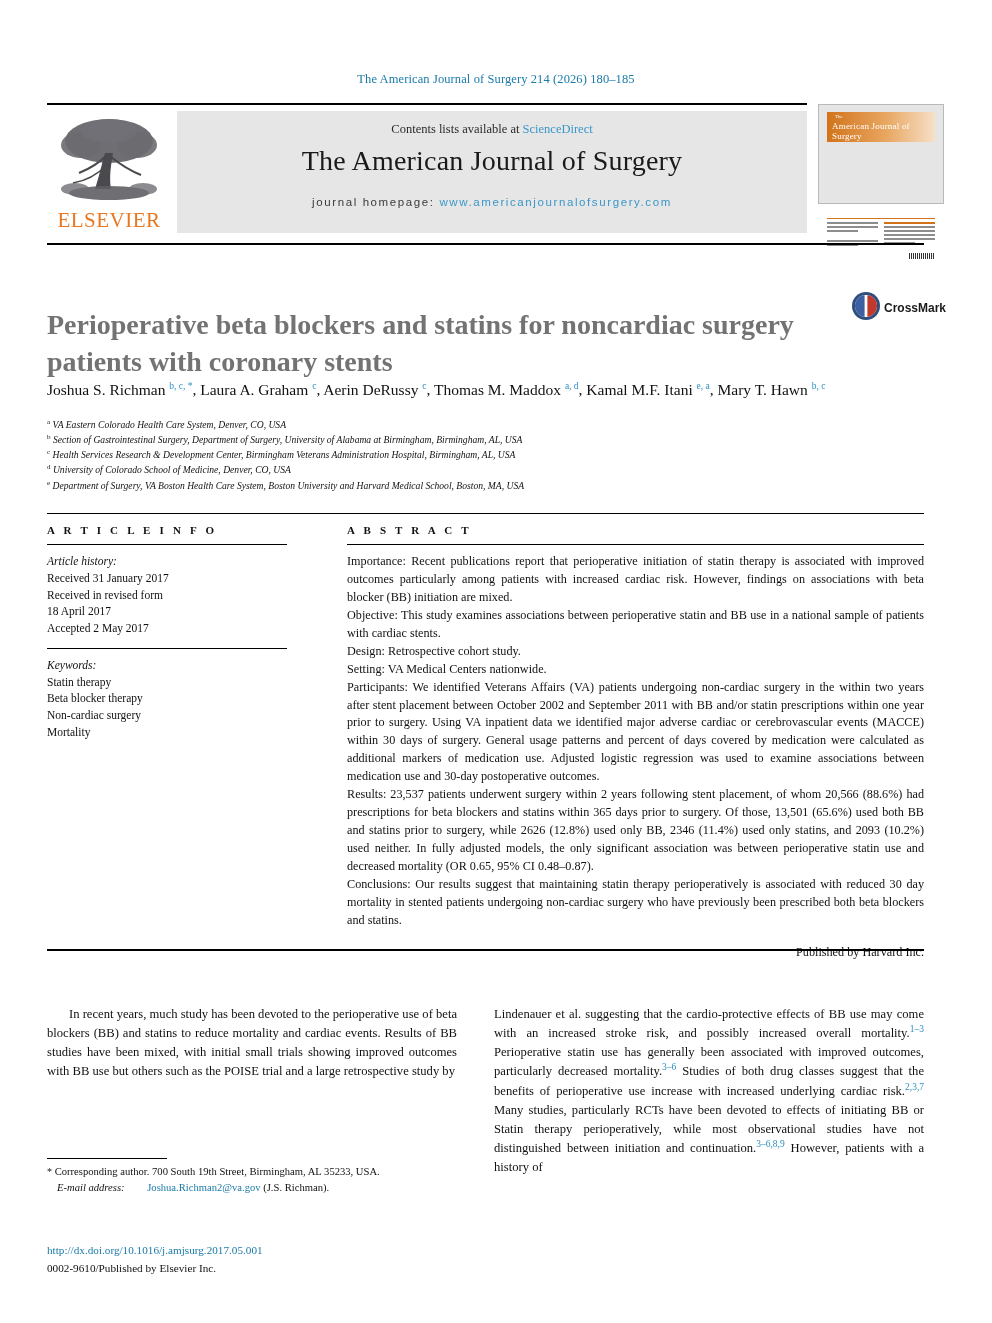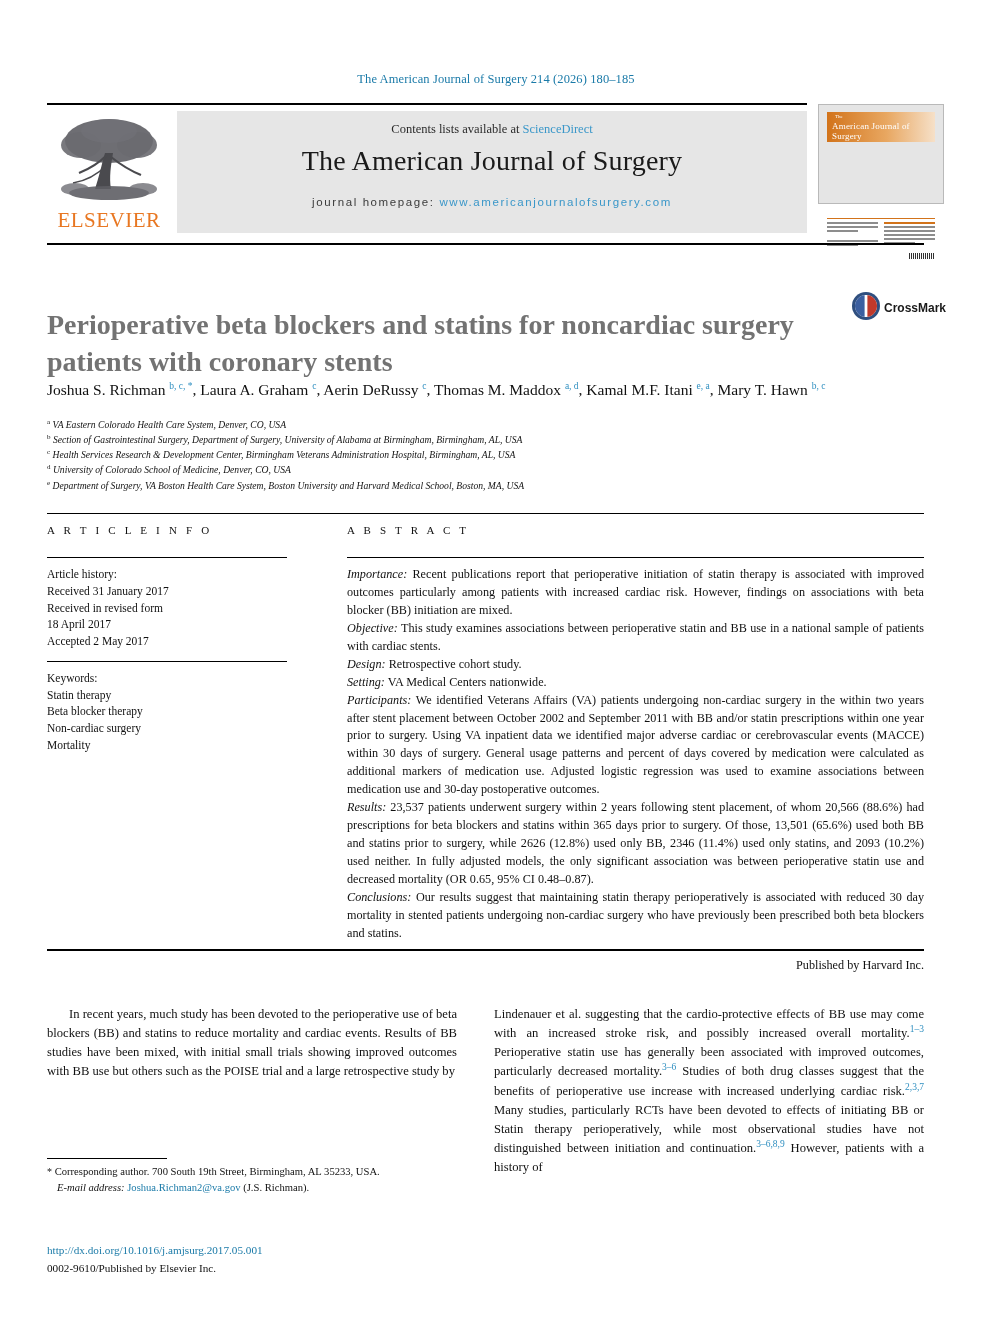--- a/index.html
+++ b/index.html
@@ -227,50 +227,51 @@
     width: 240px;
   }
   .col-abs {
     position: absolute;
     left: 347px; top: 524px;
     width: 577px;
   }
   .sec-head {
     font-family: "Liberation Serif", serif;
     font-size: 11px;
-    font-weight: normal;
+    font-weight: bold;
     letter-spacing: 3.2px;
     color: #111;
-    margin-bottom: 21px;
+    margin-bottom: 8px;
   }
   .hr-thin {
     border-top: 1px solid #000;
     margin-bottom: 8px;
   }
   .hr-thick {
     border-top: 1.6px solid #000;
     margin: 11px 0 8px 0;
   }
   .info-block {
     font-family: "Liberation Serif", serif;
     font-size: 11.5px;
     line-height: 1.46;
     color: #111;
   }
   .info-label {
+    font-style: italic;
   }
   .abs-body {
     font-family: "Liberation Serif", serif;
     font-size: 12.2px;
     line-height: 1.47;
     color: #111;
     text-align: justify;
   }
   .abs-body p { margin: 0; }
-  .abs-lbl { font-style: italic; }
+  .abs-lbl { }
   .pub-line {
     text-align: right;
     margin-top: 14px;
     font-family: "Liberation Serif", serif;
     font-size: 12.2px;
   }
   .cols-rule-bot {
     position: absolute;
     left: 47px; top: 949px;
     width: 877px;
@@ -316,21 +317,21 @@
     position: absolute;
     left: 47px; top: 1164px;
     width: 420px;
     font-family: "Liberation Serif", serif;
     font-size: 10.6px;
     line-height: 1.5;
     color: #111;
   }
   .footnotes .star { font-size: 10px; }
   .fn-ital { font-style: italic; }
-  .link { color: #1a7aa8; }
+  .link { color: #1a7aa8; margin-left: 20px; }
   .doi-block {
     position: absolute;
     left: 47px; top: 1242px;
     width: 420px;
     font-family: "Liberation Serif", serif;
     font-size: 11.2px;
     line-height: 1.6;
   }
   .doi-line { color: #1a7aa8; }
   .issn-line { color: #111; }

